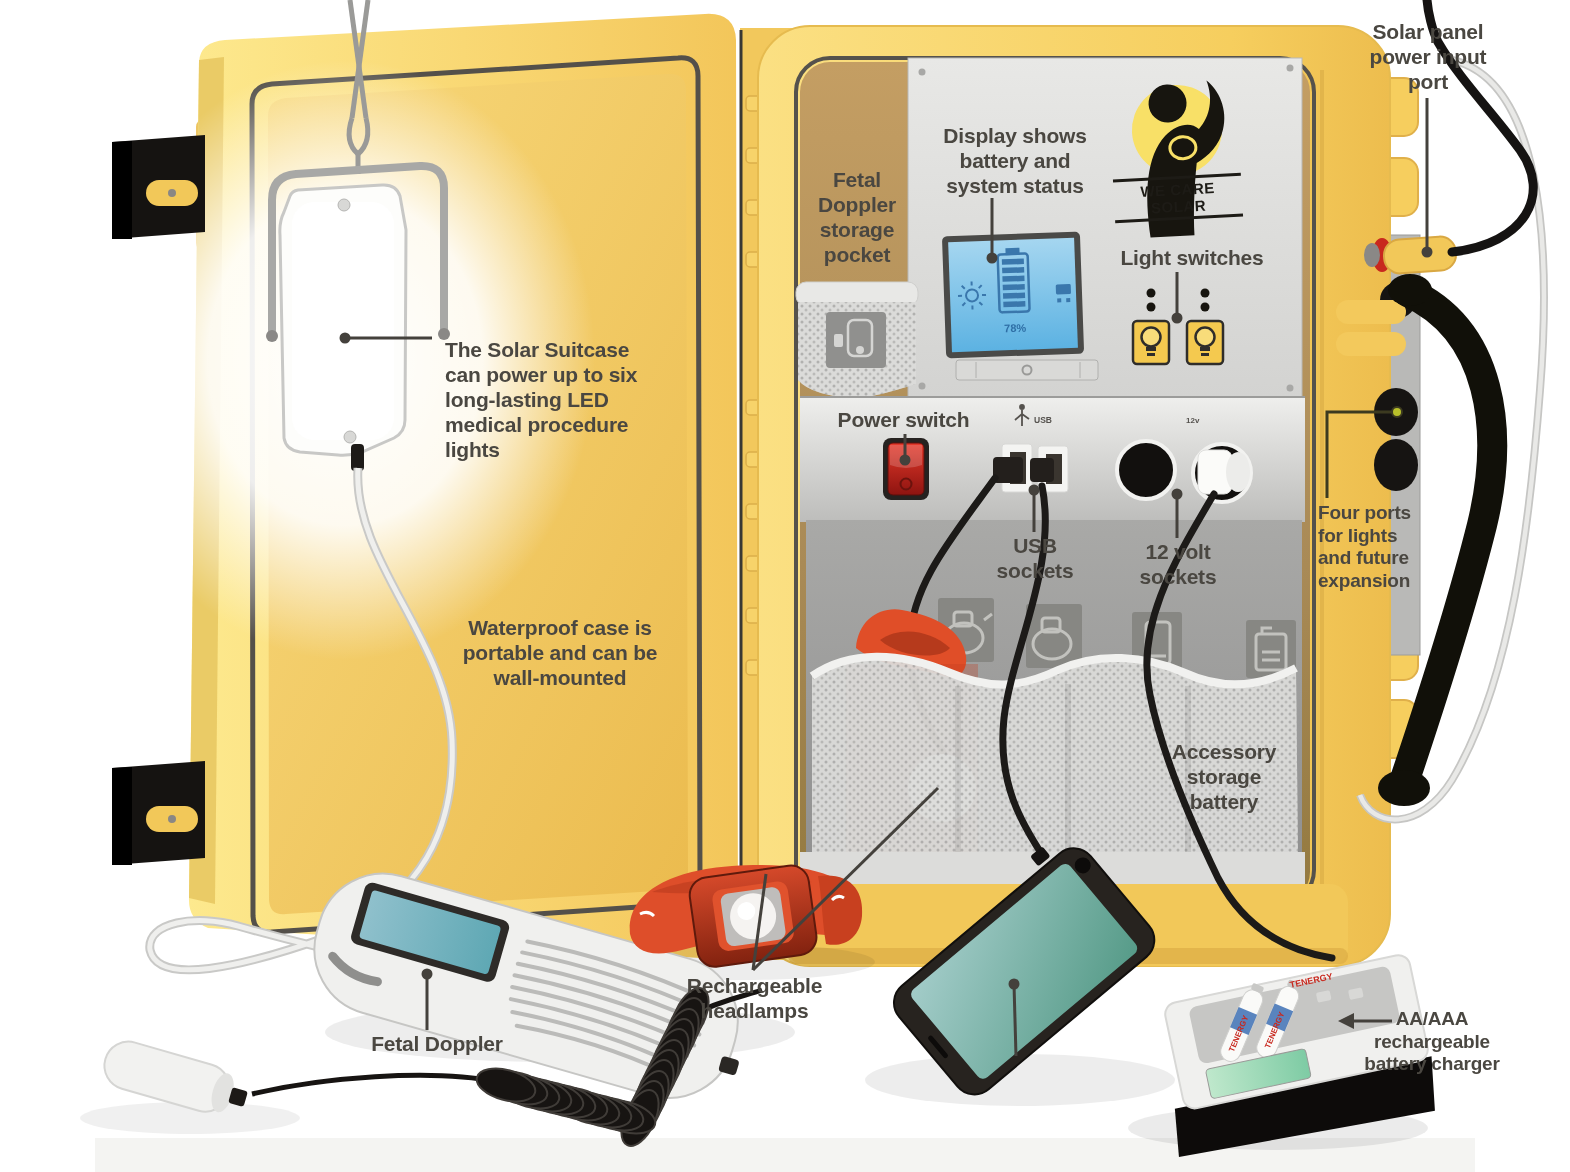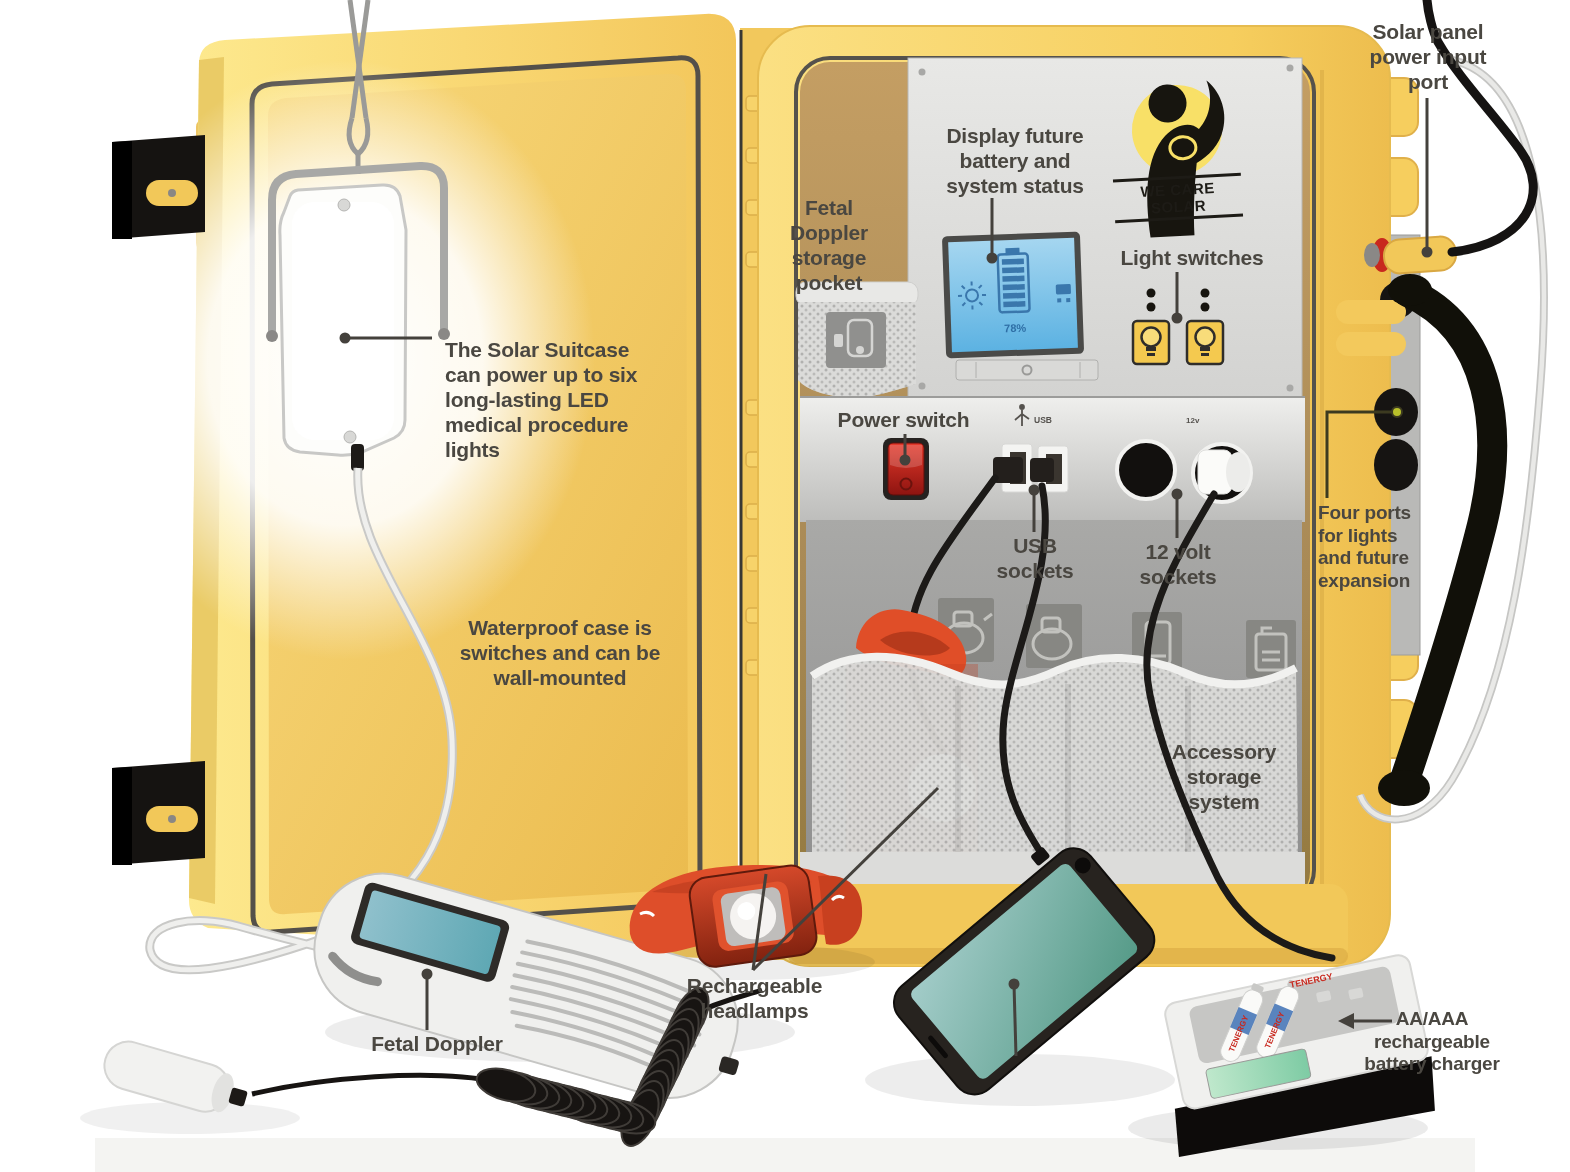--- a/index.html
+++ b/index.html
@@ -491,38 +491,38 @@
         <polygon points="1338,1021 1354,1013 1354,1029" fill="#44413c" stroke="none"></polygon>
 </g>
 </svg>
 
 <div class="label" style="left:445px;top:326px;width:255px;margin-top:12px;">The Solar Suitcase
 can power up to six
 long-lasting LED
 medical procedure
 lights</div>
 <div class="label center" style="left:435px;top:616px;width:250px;">Waterproof case is
-switches and can be
+portable and can be
 wall-mounted</div>
-<div class="label center" style="left:773px;top:168px;width:112px;margin-top:28px;">Fetal
+<div class="label center" style="left:801px;top:168px;width:112px;">Fetal
 Doppler
 storage
 pocket</div>
-<div class="label center" style="left:935px;top:124px;width:160px;">Display future
+<div class="label center" style="left:935px;top:124px;width:160px;">Display shows
 battery and
 system status</div>
 <div class="label center" style="left:1108px;top:246px;width:168px;">Light switches</div>
 <div class="label center" style="left:836px;top:408px;width:135px;">Power switch</div>
 <div class="label center" style="left:975px;top:534px;width:120px;">USB
 sockets</div>
 <div class="label center" style="left:1115px;top:540px;width:126px;">12 volt
 sockets</div>
 <div class="label center" style="left:1156px;top:740px;width:136px;">Accessory
 storage
-system</div>
+battery</div>
 <div class="label small" style="left:1318px;top:502px;width:110px;">Four ports
 for lights
 and future
 expansion</div>
 <div class="label center" style="left:1358px;top:20px;width:140px;">Solar panel
 power input
 port</div>
 <div class="label center" style="left:358px;top:1032px;width:158px;">Fetal Doppler</div>
 <div class="label center" style="left:672px;top:974px;width:165px;">Rechargeable
 headlamps</div>

